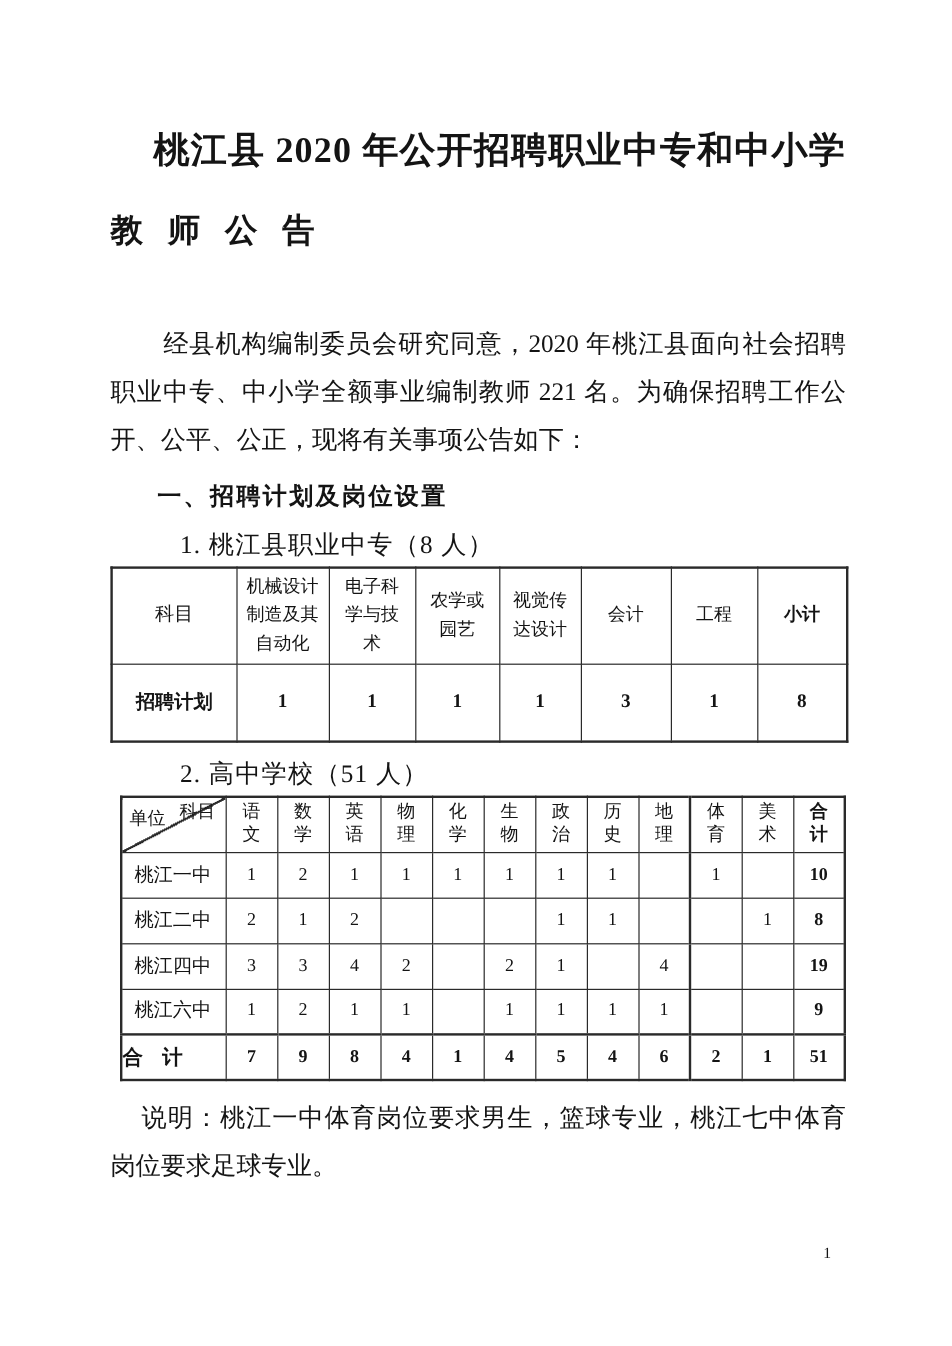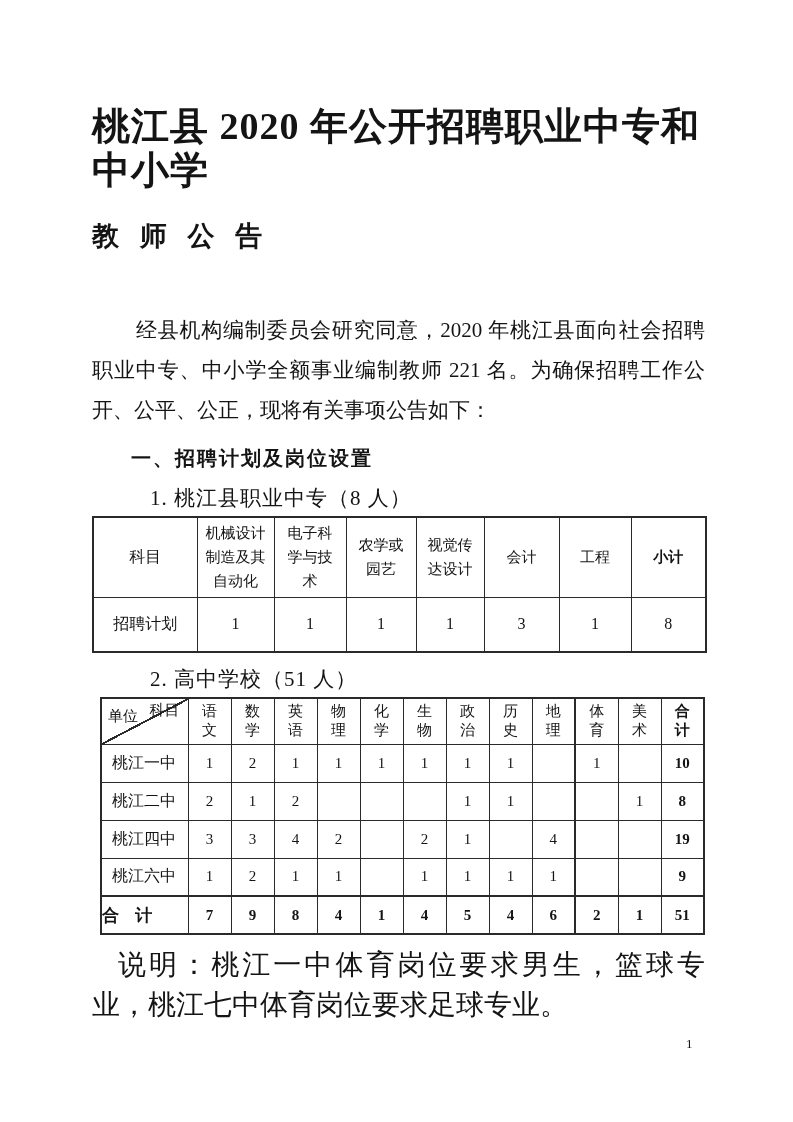--- a/index.html
+++ b/index.html
@@ -8,22 +8,22 @@
     width:793px;height:1122px;
     background:#ffffff;
     color:#141414;
     font-family:"Liberation Serif","DejaVu Serif",serif;
     box-sizing:border-box;
     padding:0 88px 0 92px;
     overflow:hidden;
   }
   .t1{
     margin:104px 0 0 0;
-    font-size:38px;line-height:44px;font-weight:bold;
-    text-align:left;letter-spacing:1px;
+    font-size:30px;line-height:44px;font-weight:bold;
+    text-align:right;letter-spacing:1px;
   }
   .t2{
     margin:24px 0 0 0;
     font-size:27px;line-height:40px;font-weight:bold;
     text-align:left;letter-spacing:7px;
   }
   .intro{
     margin:54px 0 0 0;
     font-size:21px;line-height:40px;
     text-indent:44px;
@@ -39,42 +39,42 @@
     font-size:21px;line-height:28px;font-weight:normal;letter-spacing:1px;
   }
   table{border-collapse:collapse;table-layout:fixed;}
   .tb1{width:613px;margin-top:4px;border:2px solid #2a2a2a;}
   .tb1 th,.tb1 td{
     border:1px solid #2a2a2a;text-align:center;vertical-align:middle;
     font-weight:normal;padding:2px 8px;box-sizing:border-box;
   }
   .tb1 .hr th{height:80px;font-size:15px;line-height:24px;}
   .tb1 .hr th.subj{font-size:16px;}
-  .tb1 .dr td{height:55px;font-size:16px;}
+  .tb1 .dr td{height:65px;font-size:16px;font-weight:bold;}
   .bd{font-weight:bold !important;}
   .tb2{width:603px;margin-top:4px;margin-left:8px;border:2px solid #2a2a2a;}
   .tb2 th,.tb2 td{
     border:1px solid #2a2a2a;text-align:center;vertical-align:middle;
     font-weight:normal;padding:0;box-sizing:border-box;
   }
   .tb2 .hr th{height:46px;font-size:15px;}
   .vt{width:16px;margin:0 auto;word-break:break-all;line-height:19px;}
   .tb2 td{height:38px;font-size:15px;}
   .tb2 td.lbl{text-align:left;padding-left:10px;font-size:16px;}
   .tb2 .total td{border-top:2px solid #2a2a2a;}
   .tb2 .total td.lbl{padding-left:0;font-size:17px;letter-spacing:6px;}
   .tl{border-left:2px solid #2a2a2a !important;}
   .corner{position:relative;
     background:linear-gradient(to bottom right,transparent calc(50% - 1px),#2a2a2a calc(50% - 1px),#2a2a2a calc(50% + 1px),transparent calc(50% + 1px));
   }
   .ctr{position:absolute;top:2px;right:8px;font-size:15px;}
   .cbl{position:absolute;bottom:18px;left:6px;font-size:15px;}
   .note{
     margin:10px 0 0 0;
-    font-size:28px;line-height:40px;
+    font-size:21px;line-height:40px;
     text-indent:26px;
     text-align:justify;text-align-last:left;
   }
   .pgnum{position:absolute;left:686px;top:1036px;font-size:13px;}
 </style>
 </head>
 <body>
 
 <div class="page">
 

